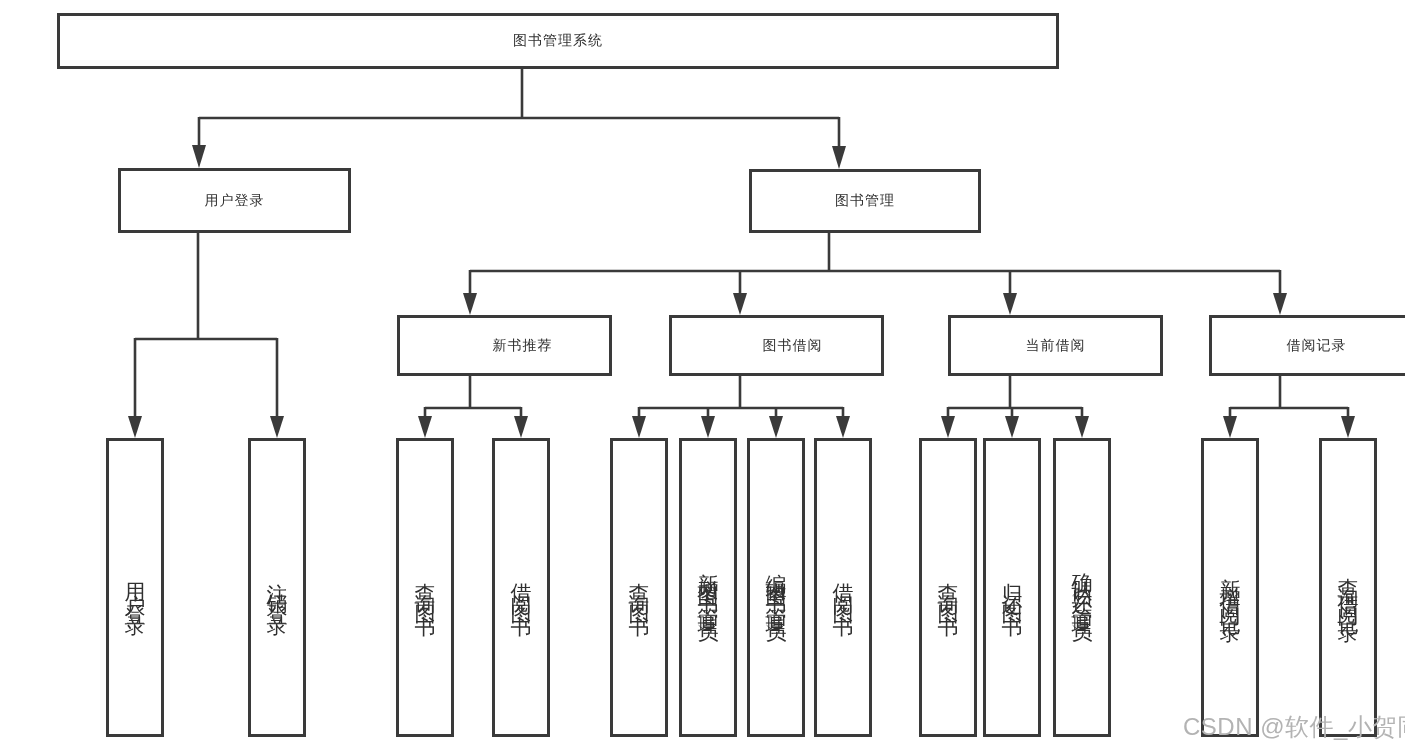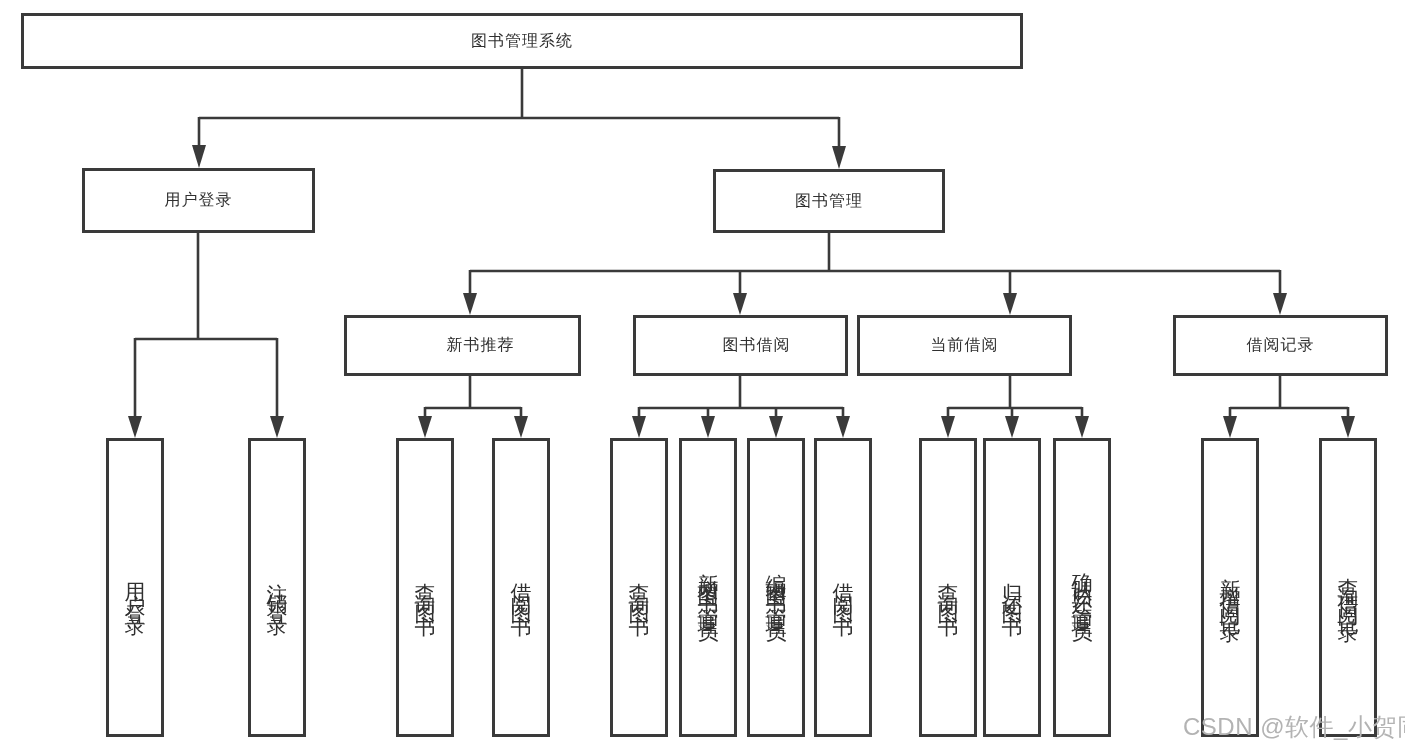--- a/index.html
+++ b/index.html
@@ -16,21 +16,21 @@
     position: absolute;
     box-sizing: border-box;
     background: #ffffff;
     border: 3px solid #3a3a3a;
     color: #303030;
     display: flex;
     align-items: center;
     justify-content: center;
     z-index: 2;
   }
-  .node.lvl { font-size: 16px; letter-spacing: 1px; }
+  .node.lvl { font-size: 14px; letter-spacing: 1px; margin-left: 36px; }
   .node.leaf {
     font-size: 21px;
   }
   .node.leaf span {
     writing-mode: vertical-rl;
     text-orientation: mixed;
     letter-spacing: 11px;
     white-space: nowrap;
   }
   .node.leaf.mid span { letter-spacing: 9px; }
@@ -128,27 +128,27 @@
     <span>图书管理系统</span>
   </div>
 
   <div class="node lvl" style="left:82px; top:168px; width:233px; height:65px;">
     <span>用户登录</span>
   </div>
   <div class="node lvl" style="left:713px; top:169px; width:232px; height:64px;">
     <span>图书管理</span>
   </div>
 
-  <div class="node lvl" style="left:344px; top:315px; width:237px; height:61px;padding-left:36px;">
+  <div class="node lvl" style="left:361px; top:315px; width:215px; height:61px;padding-left:36px;">
     <span>新书推荐</span>
   </div>
   <div class="node lvl" style="left:633px; top:315px; width:215px; height:61px;padding-left:32px;">
     <span>图书借阅</span>
   </div>
-  <div class="node lvl" style="left:857px; top:315px; width:215px; height:61px;font-family:Liberation Mono, monospace;">
+  <div class="node lvl" style="left:912px; top:315px; width:215px; height:61px;font-family:Liberation Mono, monospace;">
     <span>当前借阅</span>
   </div>
   <div class="node lvl" style="left:1173px; top:315px; width:215px; height:61px;">
     <span>借阅记录</span>
   </div>
 
   <div class="node leaf" style="left:106px; top:438px; width:58px; height:299px;">
     <span>用户登录</span>
   </div>
   <div class="node leaf" style="left:248px; top:438px; width:58px; height:299px;">

